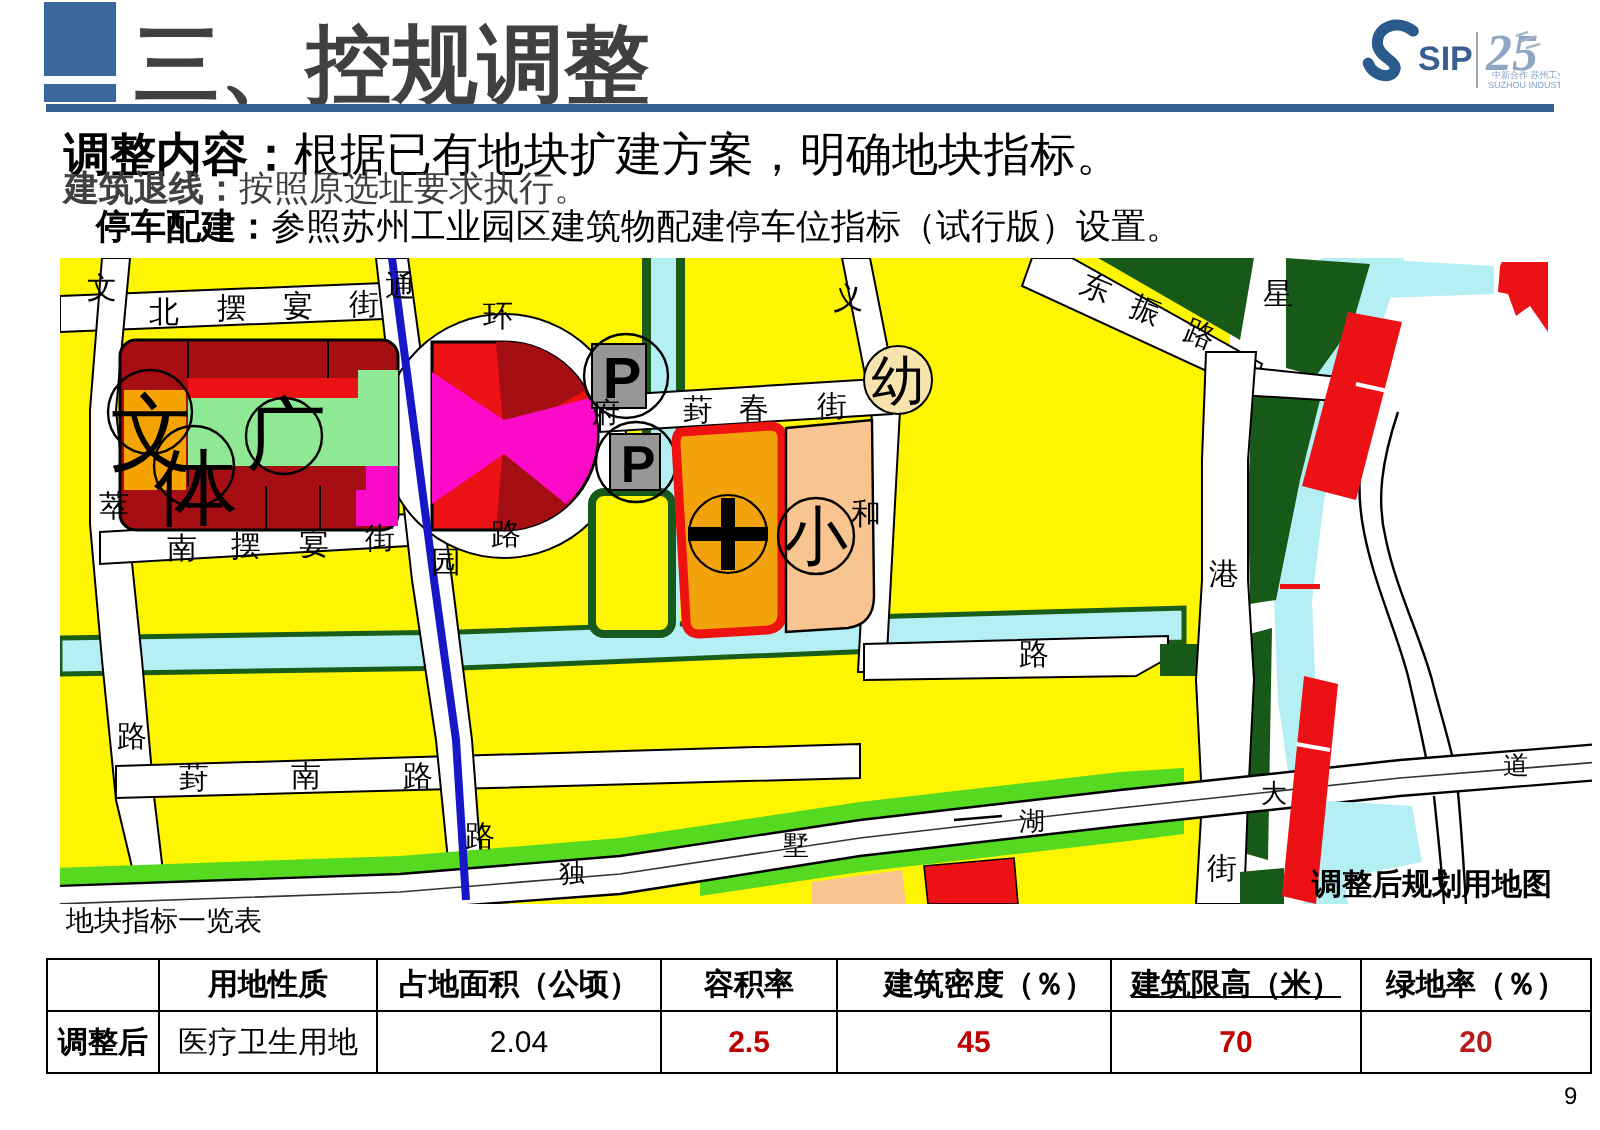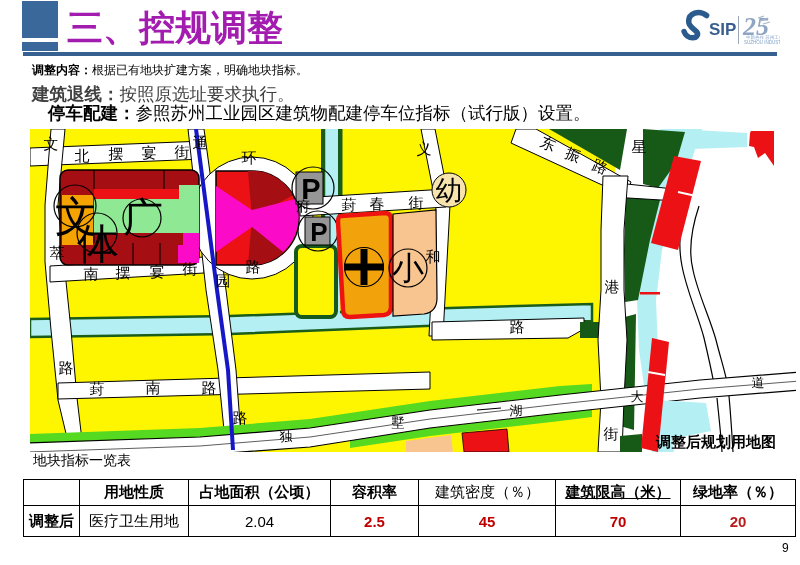--- a/index.html
+++ b/index.html
@@ -8,41 +8,41 @@
        font-family:"Liberation Sans", sans-serif;}
   .abs{position:absolute;}
 </style>
 </head>
 <body>
 
 <div class="abs" style="left:22px;top:1px;width:36px;height:37px;background:#3a689b;"></div>
 
 <div class="abs" style="left:22px;top:42px;width:36px;height:9px;background:#3a689b;"></div>
 
-<div class="abs" style="left:67px;top:4px;font-size:36px;font-weight:900;color:#a21caf;letter-spacing:0px;">三、控规调整</div>
+<div class="abs" style="left:67px;top:4px;font-size:43px;font-weight:900;color:#404040;letter-spacing:0px;">三、控规调整</div>
 
 <div class="abs" style="left:23px;top:52px;width:754px;height:4px;background:#35608f;"></div>
 
 <svg class="abs" style="left:680px;top:5px;" width="100" height="42" viewBox="0 0 100 42">
 
   <path d="M24,8 C15,4 6,10 8,18 C9,23 15,24 18,26 C21,28 20,32 16,33 C12,34 8,32 6,29" fill="none" stroke="#2b5b8d" stroke-width="5.5" stroke-linecap="round" transform="rotate(14 15 20)"></path>
 
   <text x="29" y="30" font-size="17" font-weight="bold" fill="#3a5f8f" font-family="Liberation Sans">SIP</text>
 
   <rect x="58" y="11" width="1" height="28" fill="#9aa8b8"></rect>
 
   <text x="63" y="30" font-size="26" font-style="italic" font-weight="bold" fill="#8fa5c4" font-family="Liberation Serif">25</text>
 
   <path d="M78,13 L84,11 M80,16 L88,13 M83,19 L90,17" stroke="#a8b6c8" stroke-width="1.2" fill="none"></path>
 
   <text x="66" y="34" font-size="4.5" fill="#7f9fc6">中新合作 苏州工业园区</text>
   <text x="64" y="39" font-size="4.5" fill="#7f9fc6">SUZHOU INDUSTRIAL PARK</text>
 </svg>
 
-<div class="abs" style="left:32px;top:62px;font-size:12px;color:#000;"><b>调整内容：</b>根据已有地块扩建方案，明确地块指标。</div>
+<div class="abs" style="left:32px;top:62px;font-size:23px;color:#000;"><b>调整内容：</b>根据已有地块扩建方案，明确地块指标。</div>
 
 <div class="abs" style="left:32px;top:81.5px;font-size:17.5px;color:#404040;"><b>建筑退线：</b>按照原选址要求执行。</div>
 
 <div class="abs" style="left:48px;top:101px;font-size:17.5px;color:#000;"><b>停车配建：</b>参照苏州工业园区建筑物配建停车位指标（试行版）设置。</div>
 
 <svg class="abs" style="left:0;top:0;" width="800" height="565" viewBox="0 0 800 565">
 <defs>
       <clipPath id="mapclip">
         <rect x="30" y="129" width="766" height="323"></rect>
       </clipPath>
@@ -243,21 +243,21 @@
 
 <div class="abs" style="left:33px;top:452px;font-size:14px;color:#000;">地块指标一览表</div>
 
 <table class="abs" style="left:23px;top:479px;border-collapse:collapse;table-layout:fixed;width:761px;font-size:15px;color:#000;" cellspacing="0">
   <tbody>
       <tr style="height:26px;">
     <td style="border:1.5px solid #000;width:53px;"></td>
     <td style="border:1.5px solid #000;width:106px;text-align:center;font-weight:bold;">用地性质</td>
     <td style="border:1.5px solid #000;width:139px;text-align:center;font-weight:bold;">占地面积（公顷）</td>
     <td style="border:1.5px solid #000;width:85px;text-align:center;font-weight:bold;">容积率</td>
-    <td style="border:1.5px solid #000;width:119px;font-weight:normal;padding-left:16px;">建筑密度（％）</td>
+    <td style="border:1.5px solid #000;width:119px;text-align:center;font-weight:bold;padding-left:16px;">建筑密度（％）</td>
     <td style="border:1.5px solid #000;width:122px;text-align:center;font-weight:bold;text-decoration:underline;">建筑限高（米）</td>
     <td style="border:1.5px solid #000;width:112px;text-align:center;font-weight:bold;">绿地率（％）</td>
   </tr>
   <tr style="height:31px;">
     <td style="border:1.5px solid #000;text-align:center;font-weight:bold;">调整后</td>
     <td style="border:1.5px solid #000;text-align:center;">医疗卫生用地</td>
     <td style="border:1.5px solid #000;text-align:center;">2.04</td>
     <td style="border:1.5px solid #000;text-align:center;font-weight:bold;color:#c00000;">2.5</td>
     <td style="border:1.5px solid #000;text-align:center;font-weight:bold;color:#c00000;">45</td>
     <td style="border:1.5px solid #000;text-align:center;font-weight:bold;color:#c00000;">70</td>

